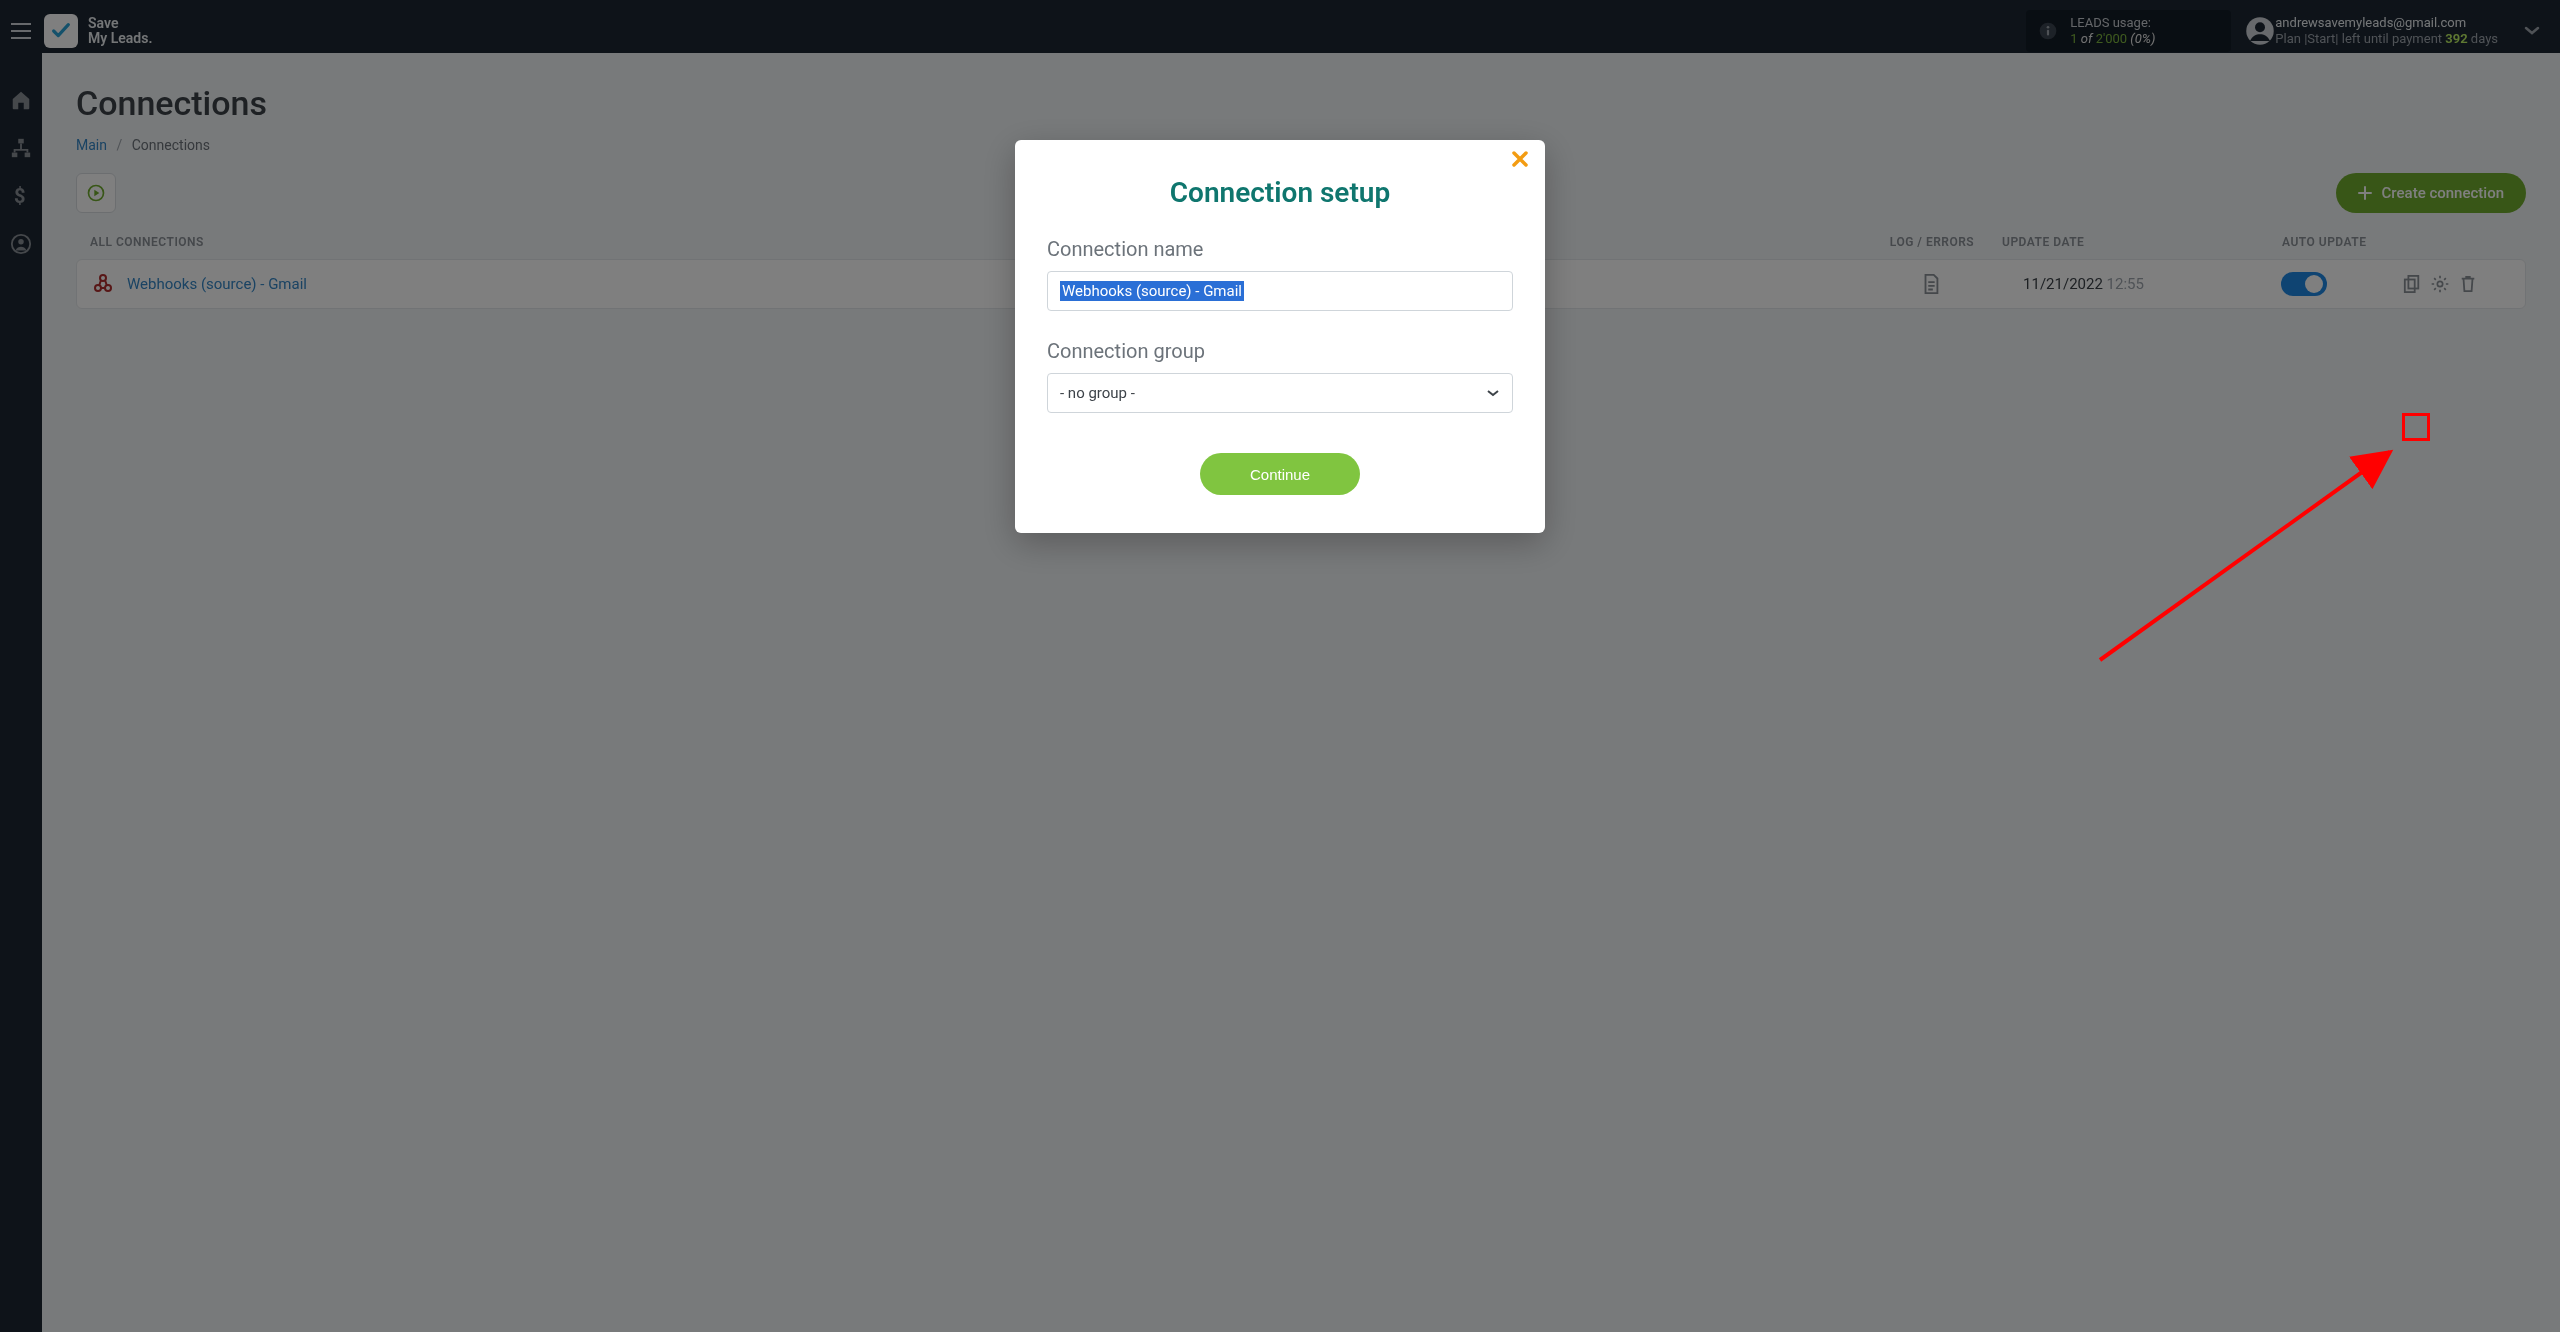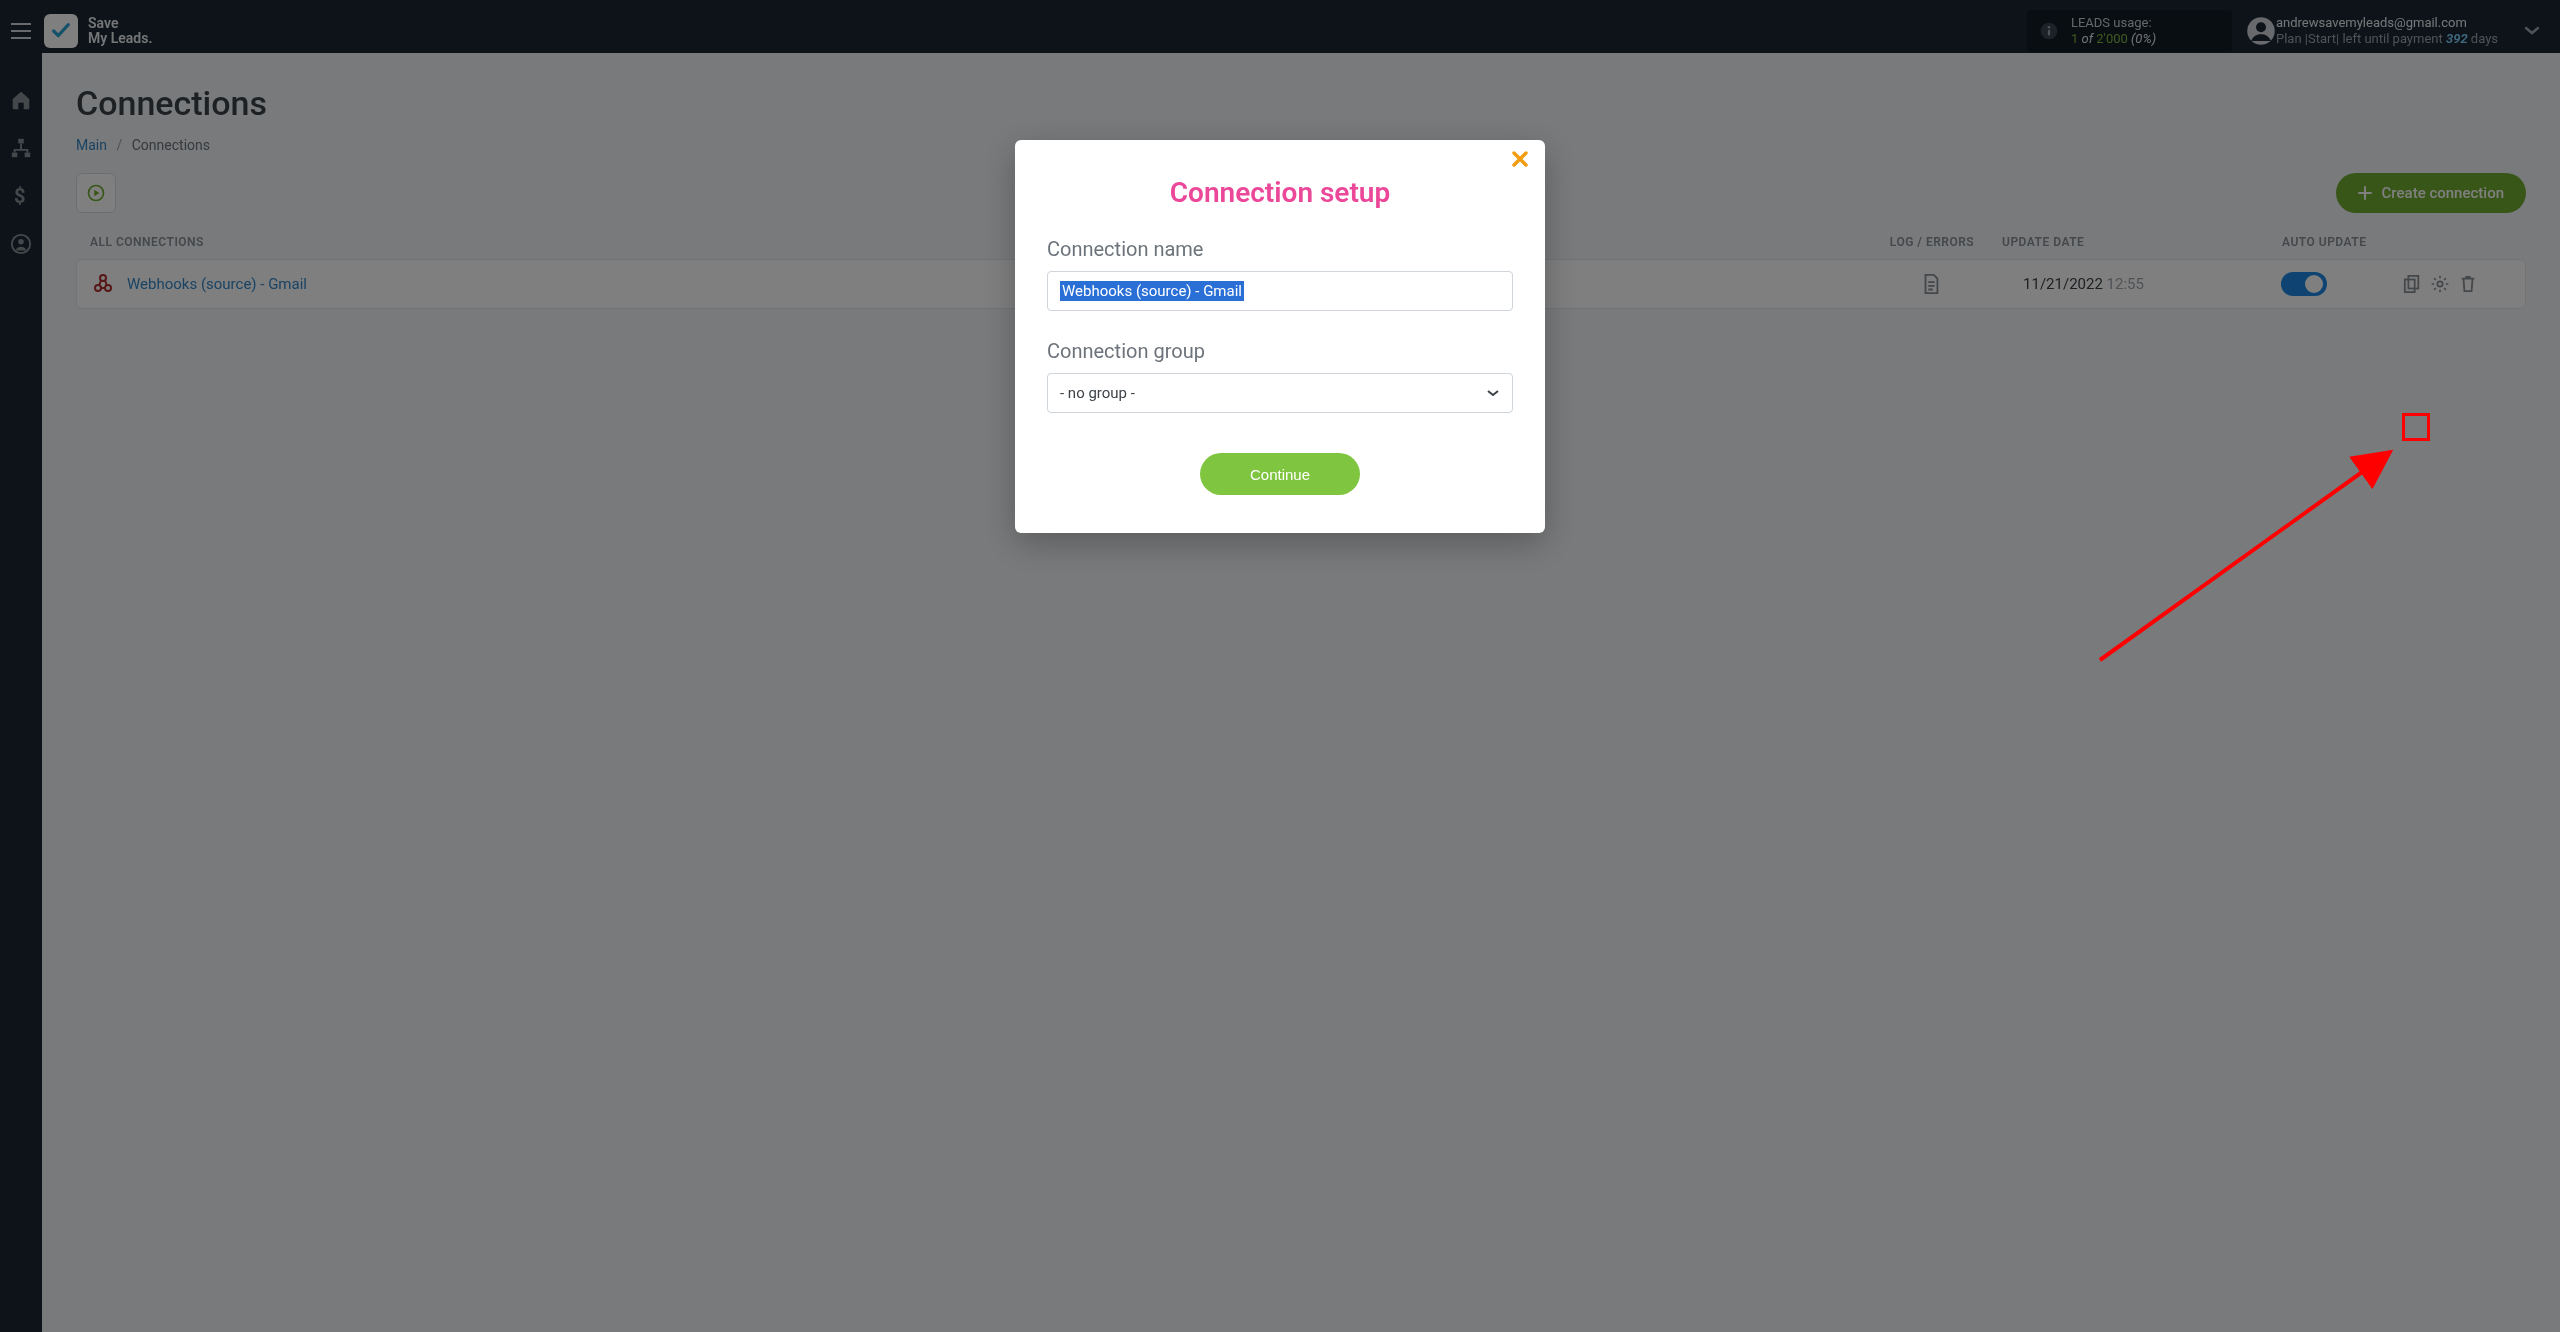--- a/index.html
+++ b/index.html
@@ -15,21 +15,21 @@
   .topbar-spacer { flex: 1; }
   .usage-box { width: 205px; height: 42px; background: #131c26; border-radius: 4px; display: flex; align-items: center; padding: 0 12px; gap: 12px; margin-right: 14px; }
   .usage-text { font-size: 13px; line-height: 16px; }
   .usage-line1 { color: #c9cdd2; }
   .usage-line2 { color: #7eb73f; }
   .usage-line2 .muted { color: #e5e5e5; }
   .account { display: flex; align-items: center; }
   .account-text { font-size: 13px; line-height: 16px; }
   .account-email { color: #e8ecef; }
   .account-plan { color: #9ea5ad; }
-  .account-plan b { color: #7dd3fc; font-weight: 600; font-style: italic; }
+  .account-plan b { color: #bef264; font-weight: 600; }
   .caret { margin-left: 26px; color: #9ea5ad; }
 
   
   .body { flex: 1; display: flex; min-height: 0; }
   .leftnav { width: 42px; background: #1d2733; display: flex; flex-direction: column; align-items: center; padding-top: 36px; gap: 26px; }
   .leftnav .nav-ic { color: #8a9097; cursor: pointer; }
 
   .main { flex: 1; background: #f1f4f6; padding: 30px 34px 0 34px; min-width: 0; position: relative; }
   .page-title { font-size: 34px; color: #3d4349; font-weight: 500; }
   .breadcrumb { margin-top: 14px; font-size: 14px; color: #6c737a; }
@@ -64,21 +64,21 @@
   .toggle .knob { position: absolute; width: 18px; height: 18px; background: #fff; border-radius: 50%; top: 3px; right: 4px; }
 
   .ic-btn { width: 22px; height: 22px; display:flex; align-items:center; justify-content:center; cursor: pointer; }
 
   
   .overlay { position: absolute; inset: 0; background: rgba(0,0,0,0.50); }
   .overlay-full { position: fixed; left:0; top:0; width: 2560px; height: 1332px; }
 
   .modal { position: absolute; left: 50%; top: 140px; transform: translateX(-50%); width: 530px; background: #fff; border-radius: 6px; box-shadow: 0 10px 34px rgba(0,0,0,.25); padding: 28px 32px 38px 32px; z-index: 20; }
   .modal-close { position:absolute; right: 16px; top: 10px; color: #f39c12; font-size: 22px; font-weight: 700; cursor:pointer; }
-  .modal-title { text-align:center; color: #ec4899; font-size: 28px; font-weight: 600; margin-top: 8px; }
+  .modal-title { text-align:center; color: #0f766e; font-size: 28px; font-weight: 600; margin-top: 8px; }
   .field-label { color: #6c737a; font-size: 20px; margin-top: 28px; margin-bottom: 10px; }
   .text-input { width: 100%; height: 40px; border: 1px solid #cfd5da; border-radius: 4px; padding: 0 12px; font-size: 15px; color: #3d4349; }
   .text-input .sel { background: #2a6fd6; color: #fff; padding: 1px 2px; }
   .input-as-div { display:flex; align-items:center; }
   .select-input { width: 100%; height: 40px; border: 1px solid #cfd5da; border-radius: 4px; padding: 0 12px; font-size: 15px; color: #3d4349; background:#fff; display:flex; align-items:center; cursor:pointer; }
   .select-input .chev { margin-left:auto; color:#3d4349; }
   .continue-btn { display:block; margin: 40px auto 0 auto; height: 42px; width: 160px; border-radius: 21px; background: #80c540; color:#fff; font-size: 15px; font-weight: 500; border:none; cursor:pointer; }
 
   
   .anno-box { position: absolute; border: 3px solid #ff0000; width: 28px; height: 28px; z-index: 30; pointer-events: none; }

